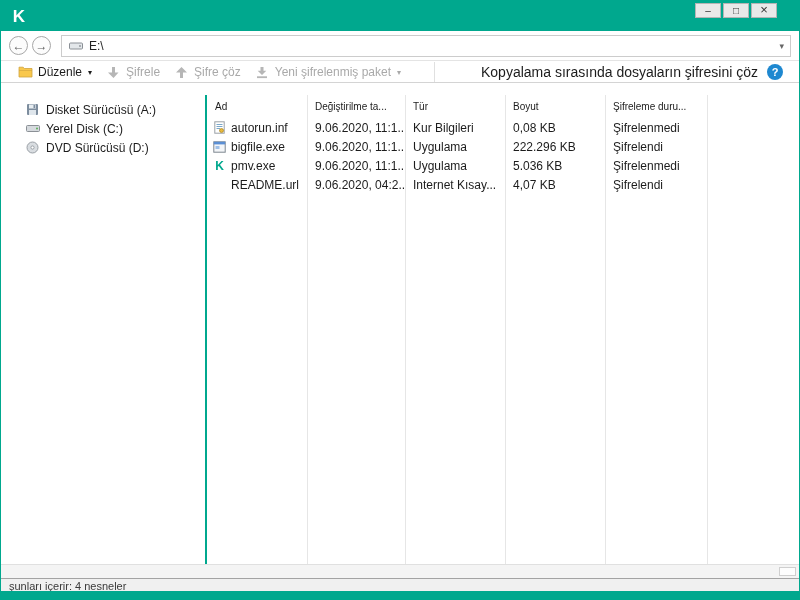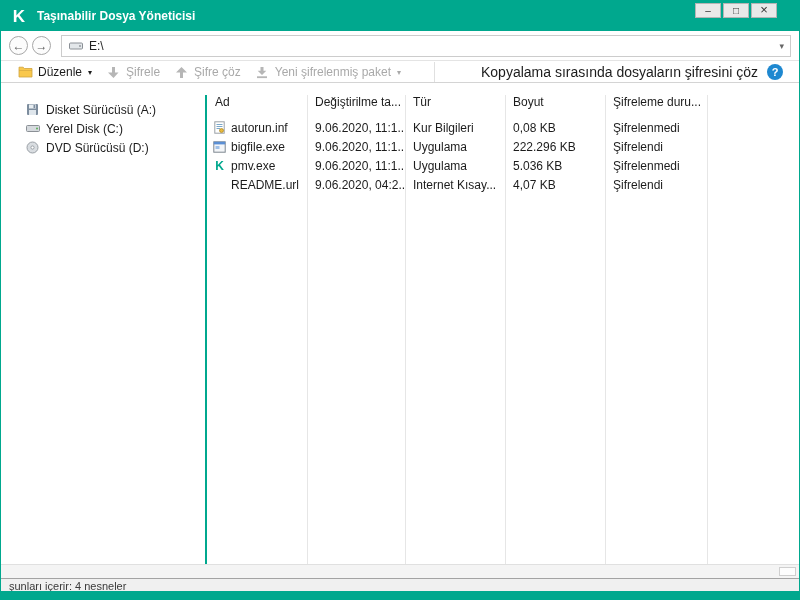--- a/index.html
+++ b/index.html
@@ -71,21 +71,21 @@
   .side-item {
     height:19px; display:flex; align-items:center; gap:6px; padding-left:24px;
     font-size:12px; color:#1c1c1c; white-space:nowrap;
   }
   .side-item.selected { background:#d8d8d8; }
   .sico { width:15px; display:flex; justify-content:center; }
   .green-divider { position:absolute; left:204px; top:0; bottom:0; width:2px; background:#00a88e; }
 
   .filepane { position:absolute; left:206px; top:0; right:0; bottom:0; }
   .colline { position:absolute; top:0; bottom:0; width:1px; background:#e6e6e6; }
-  .lheader { display:flex; height:23px; align-items:flex-start; font-size:12px; color:#1c1c1c; }
+  .lheader { display:flex; height:23px; align-items:center; font-size:10px; color:#1c1c1c; }
   .hc, .fc { padding-left:8px; overflow:hidden; white-space:nowrap; }
   .c-name   { width:100px; }
   .c-mod    { width:98px; }
   .c-type   { width:100px; }
   .c-size   { width:100px; }
   .c-status { width:102px; }
   .frow { display:flex; height:19px; align-items:center; font-size:12px; color:#1c1c1c; }
   .fc.c-name { display:flex; align-items:center; gap:5px; padding-left:6px; }
   .fico { width:13px; display:flex; justify-content:center; }
   .kletter { color:#00a88e; font-weight:bold; font-size:12px; line-height:1; }
@@ -106,21 +106,20 @@
   }
   .bottom-strip { position:absolute; bottom:0; left:0; right:0; height:8px; background:#00a88e; }
 </style>
 </head>
 <body>
 
 <div class="window">
 
   <div class="titlebar">
     <span class="logo">K</span>
-    <span class="title">Taşınabilir Dosya Yöneticisi</span>
     <span class="controls">
       <button class="wbtn">
           <span class="glyph">–</span>
         </button>
       <button class="wbtn">
           <span class="glyph">□</span>
         </button>
       <button class="wbtn close">
           <span class="glyph">×</span>
         </button>

